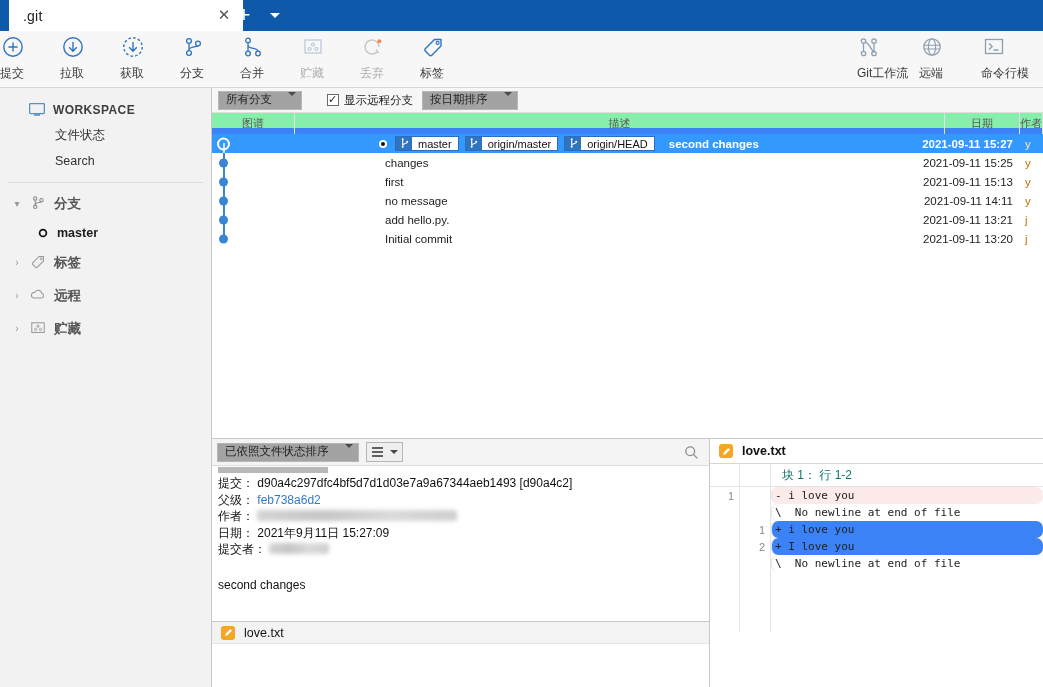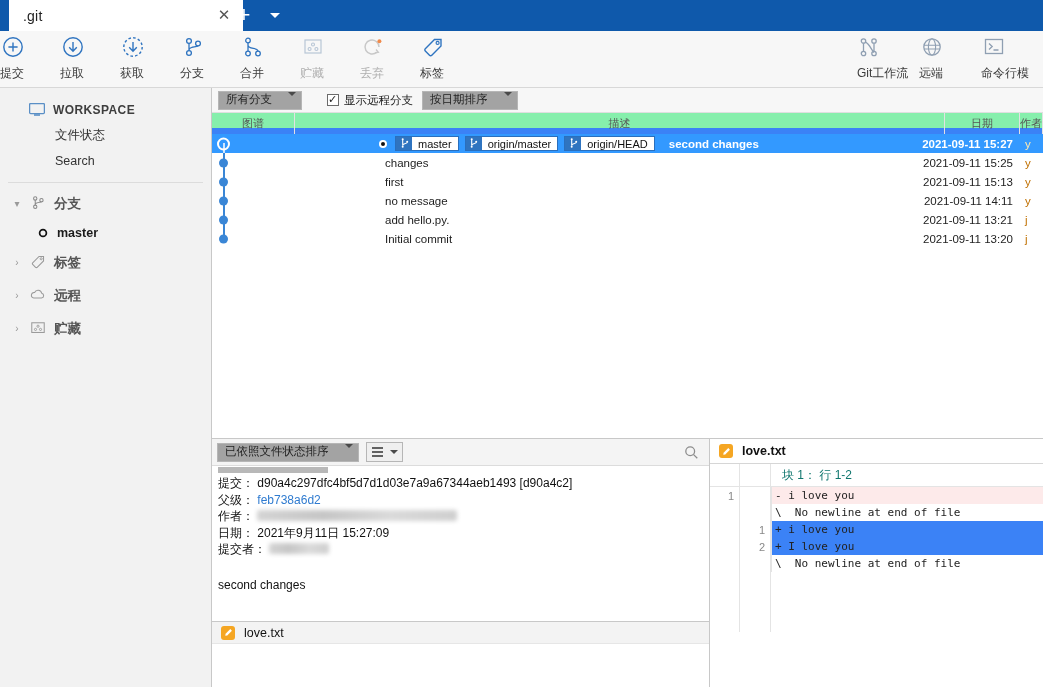--- a/index.html
+++ b/index.html
@@ -211,21 +211,21 @@
   .hunk-row { display:flex; height:23px; align-items:center;
     border-bottom:1px solid #e4e4e4; }
   .gut { width:30px; height:100%; display:flex; align-items:center;
     justify-content:flex-end; padding-right:5px; font-size:11px; color:#888;
     border-right:1px solid #e4e4e4; background:#fff; }
   .gut.g2 { width:31px; }
   .hunk-label { padding-left:11px; font-size:12px; color:#0f766e; }
   .dline { display:flex; height:17px; align-items:stretch; font-size:11px;
     font-family:"DejaVu Sans Mono","Liberation Mono",monospace; }
   .dline .code { flex:1; display:flex; align-items:center; padding-left:3px;
-    white-space:pre; color:#222; border-left:1px solid #e4e4e4; }
+    white-space:pre; color:#222; border-left:1px solid #e4e4e4;border-radius:7px; }
   .dline.del .code { background:#fdeaea; }
   .dline.add .code { background:#3b82f6; }
   .dline .gut { font-family:"Liberation Sans",sans-serif; }
 </style>
 </head>
 <body>
 
 <div class="app">
 
   <div class="titlebar">

